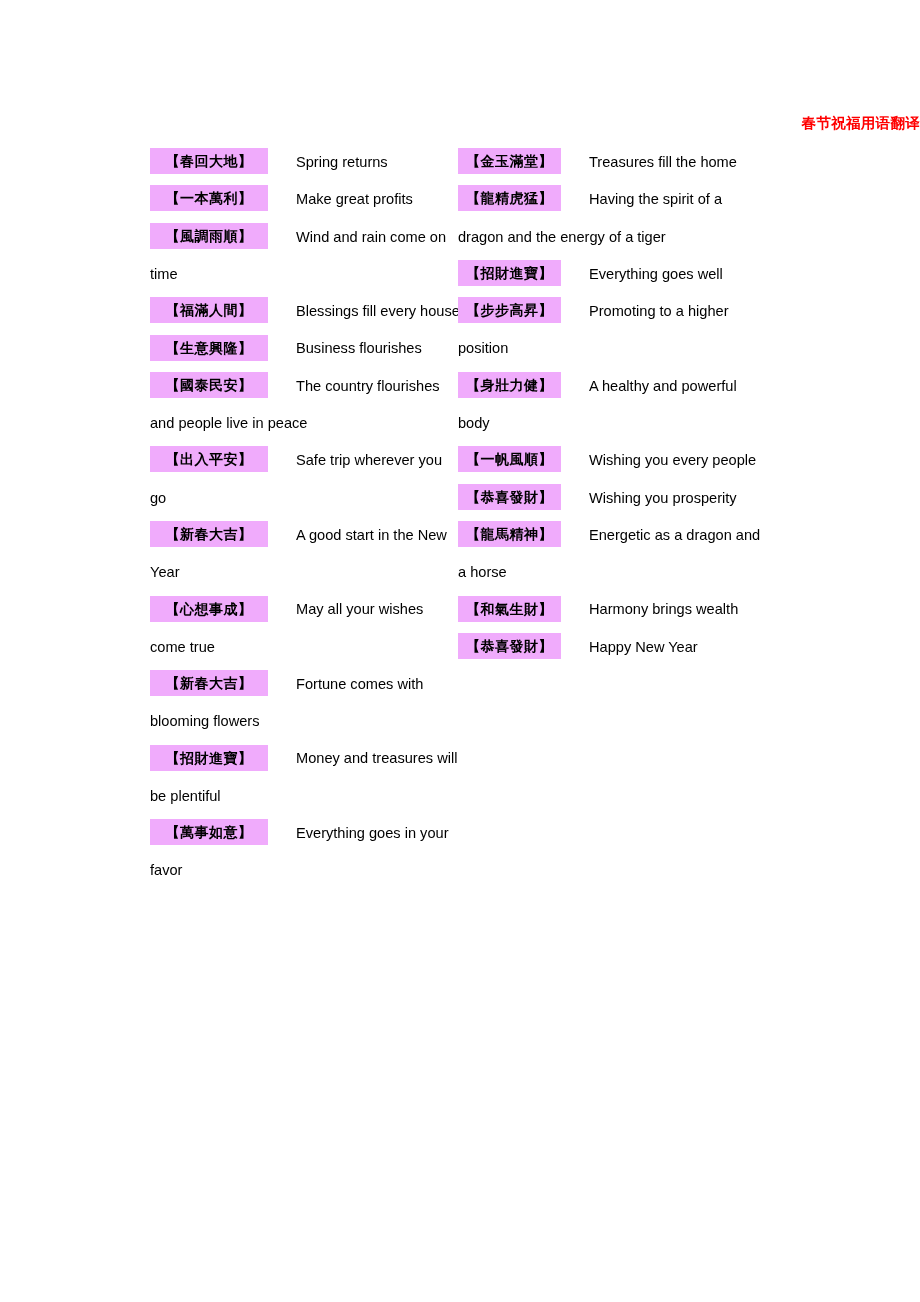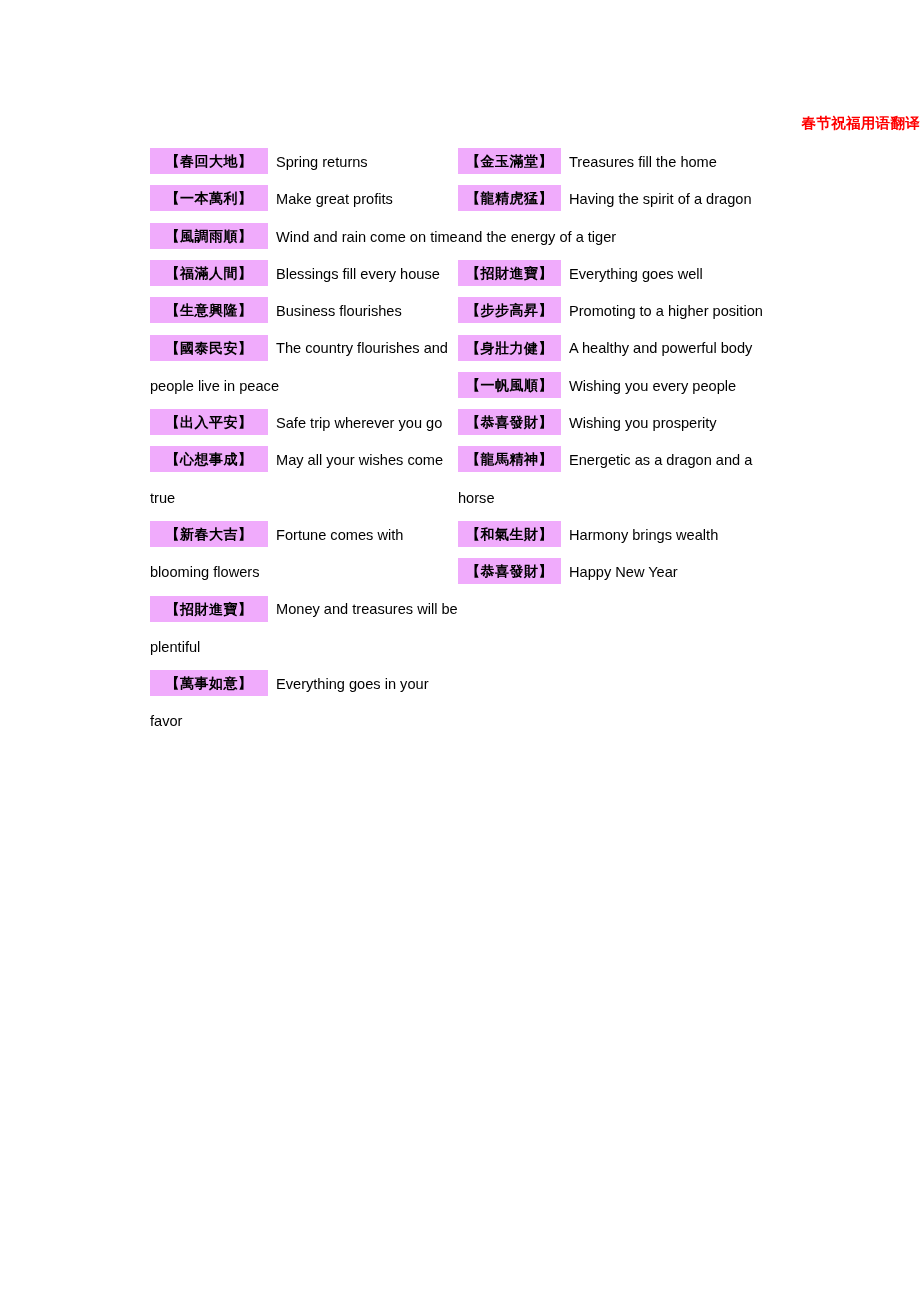--- a/index.html
+++ b/index.html
@@ -77,40 +77,42 @@
   }
   .banner-r {
     width: 103px;
   }
   .trans {
     display: inline;
     vertical-align: middle;
     color: #000000;
     font-size: 14.6px;
     padding-left: 8px;
+    margin-left: 20px;
   }
 </style>
 </head>
 <body>
 
 <div id="page">
 
   <div class="doc-title">春节祝福用语翻译</div>
 
   <div class="content">
 
     <div class="col col-left">
 
       <div class="entry"><span class="banner">【春回大地】</span><span class="trans">Spring returns</span></div>
       <div class="entry"><span class="banner">【一本萬利】</span><span class="trans">Make great profits</span></div>
       <div class="entry"><span class="banner">【風調雨順】</span><span class="trans">Wind and rain come on time</span></div>
       <div class="entry"><span class="banner">【福滿人間】</span><span class="trans">Blessings fill every house</span></div>
       <div class="entry"><span class="banner">【生意興隆】</span><span class="trans">Business flourishes</span></div>
       <div class="entry"><span class="banner">【國泰民安】</span><span class="trans">The country flourishes and people live in peace</span></div>
       <div class="entry"><span class="banner">【出入平安】</span><span class="trans">Safe trip wherever you go</span></div>
+      <div class="entry"><span class="banner">【新春大吉】</span><span class="trans">A good start in the New Year</span></div>
       <div class="entry"><span class="banner">【心想事成】</span><span class="trans">May all your wishes come true</span></div>
       <div class="entry"><span class="banner">【新春大吉】</span><span class="trans">Fortune comes with blooming flowers</span></div>
       <div class="entry"><span class="banner">【招財進寶】</span><span class="trans">Money and treasures will be plentiful</span></div>
       <div class="entry"><span class="banner">【萬事如意】</span><span class="trans">Everything goes in your favor</span></div>
     </div>
 
     <div class="col col-right">
       <div class="entry"><span class="banner banner-r">【金玉滿堂】</span><span class="trans">Treasures fill the home</span></div>
       <div class="entry"><span class="banner banner-r">【龍精虎猛】</span><span class="trans">Having the spirit of a dragon and the energy of a tiger</span></div>
       <div class="entry"><span class="banner banner-r">【招財進寶】</span><span class="trans">Everything goes well</span></div>

